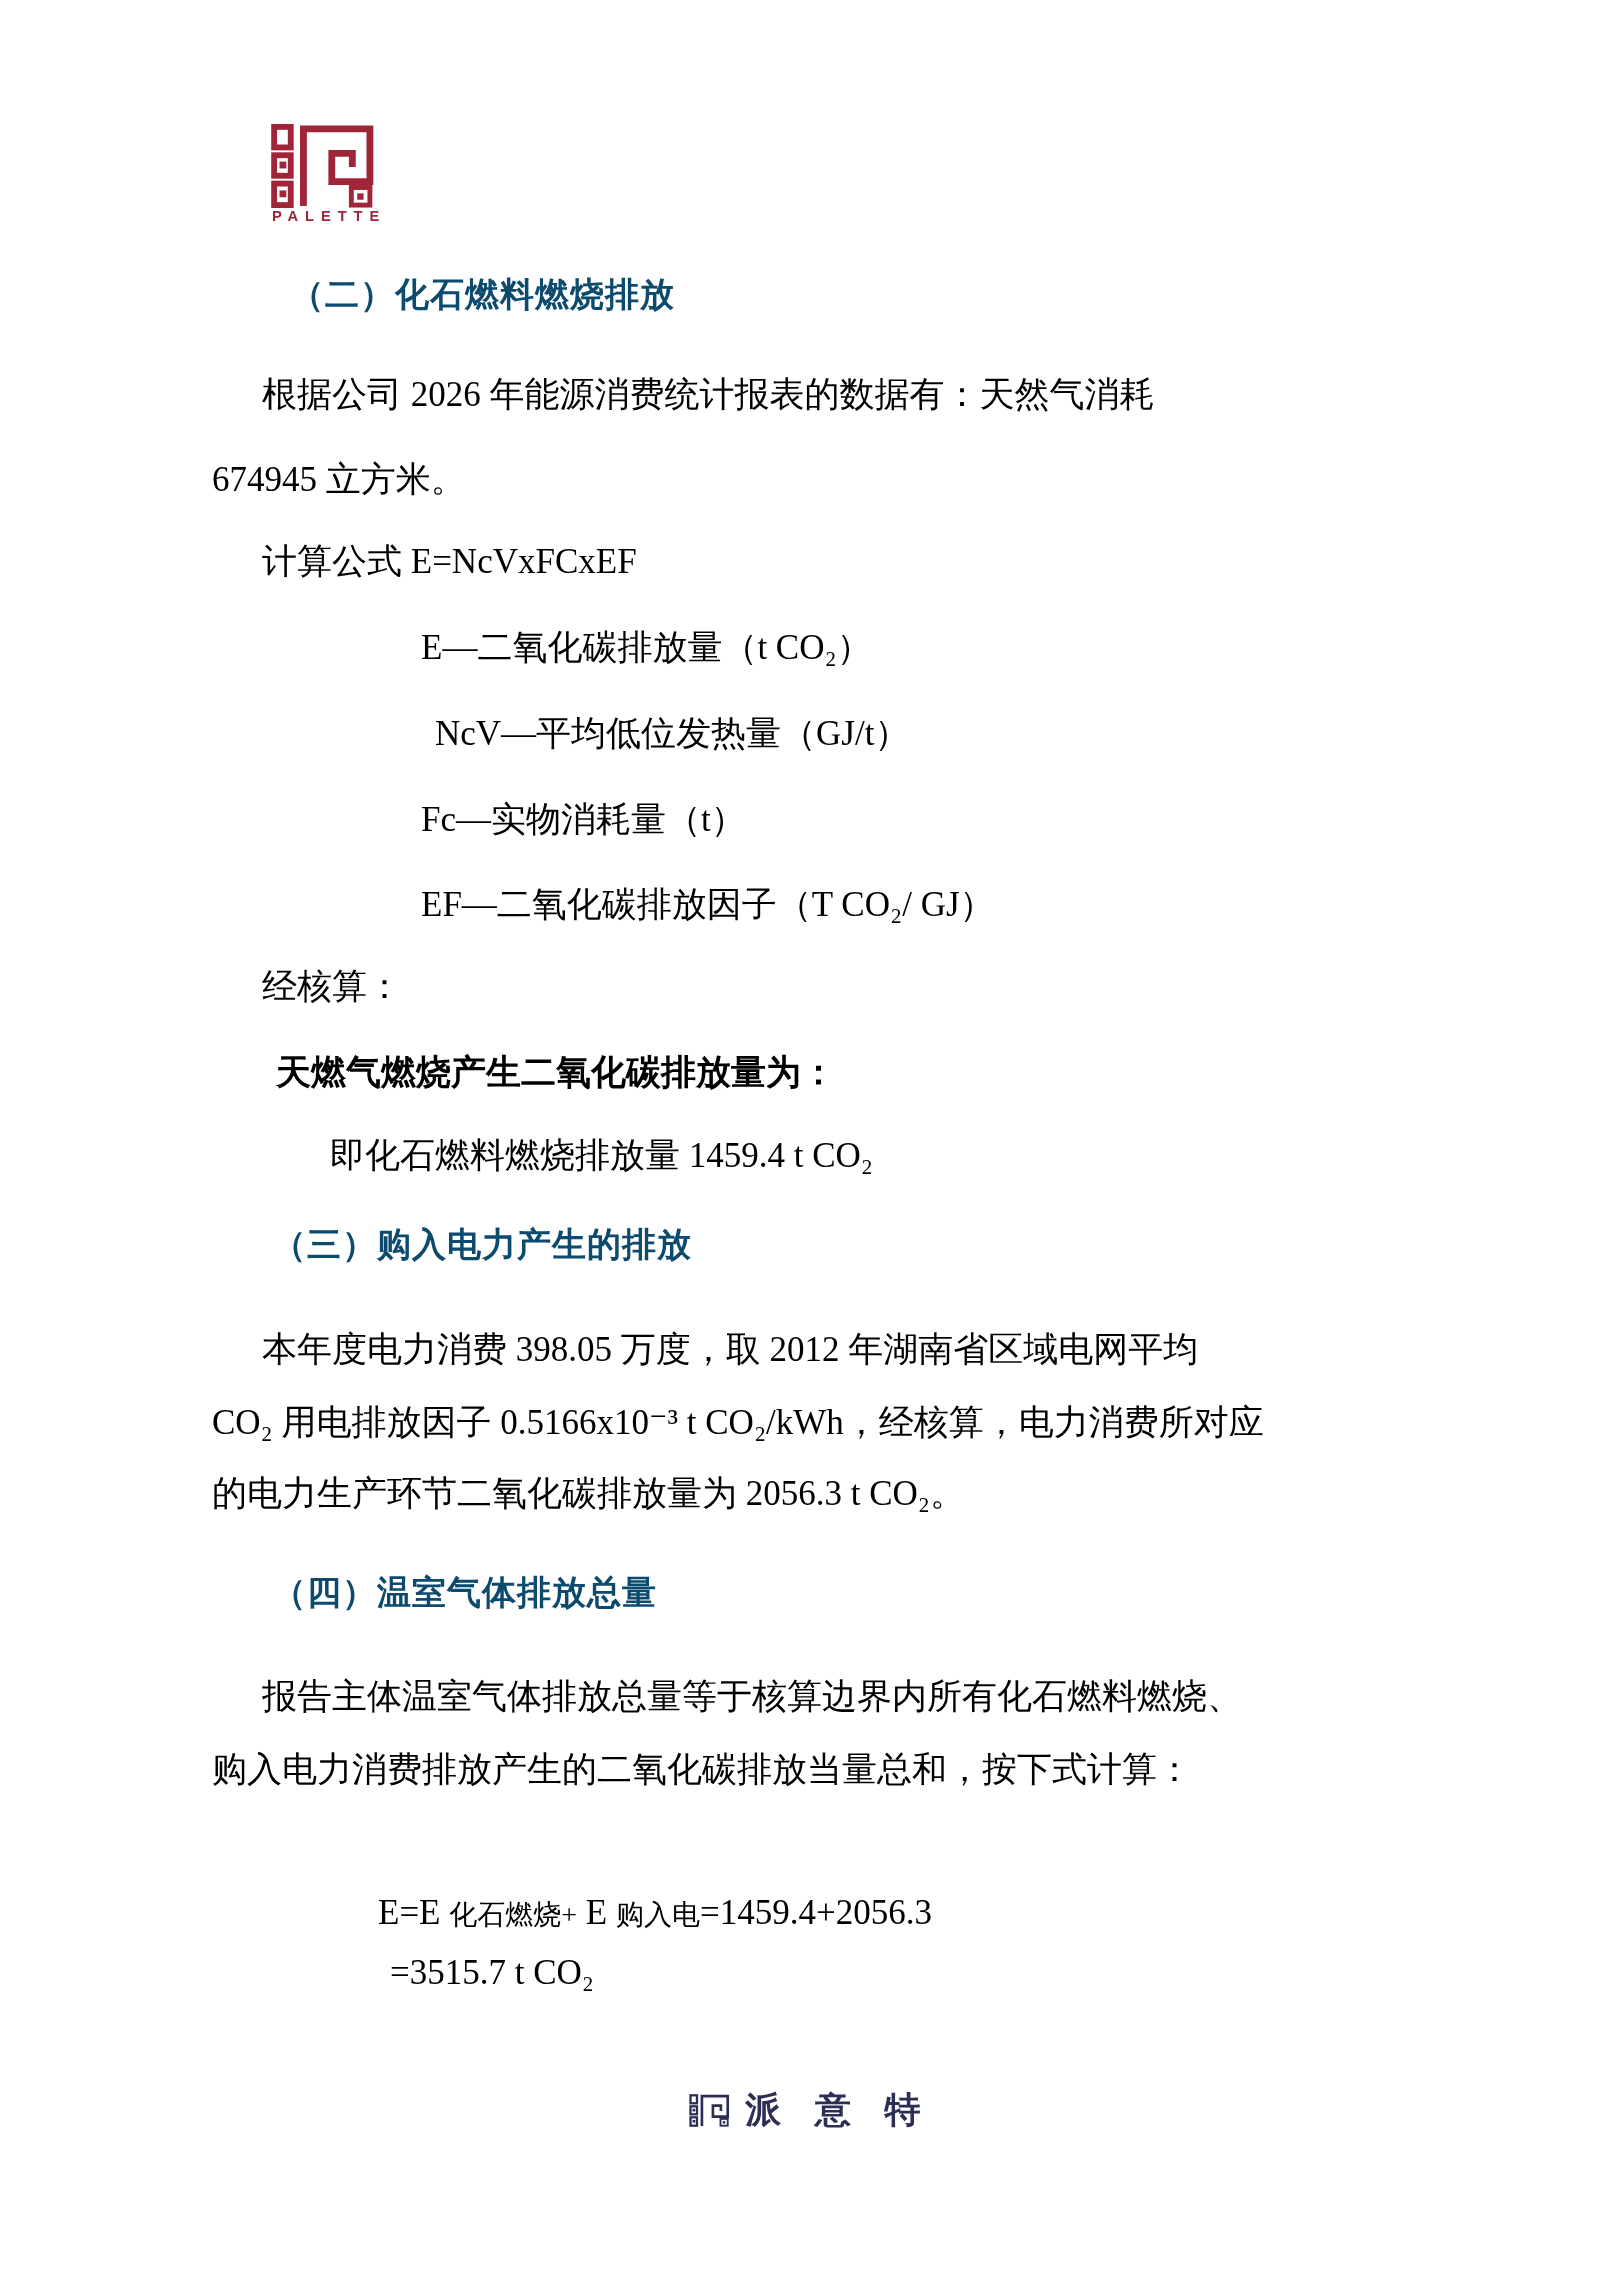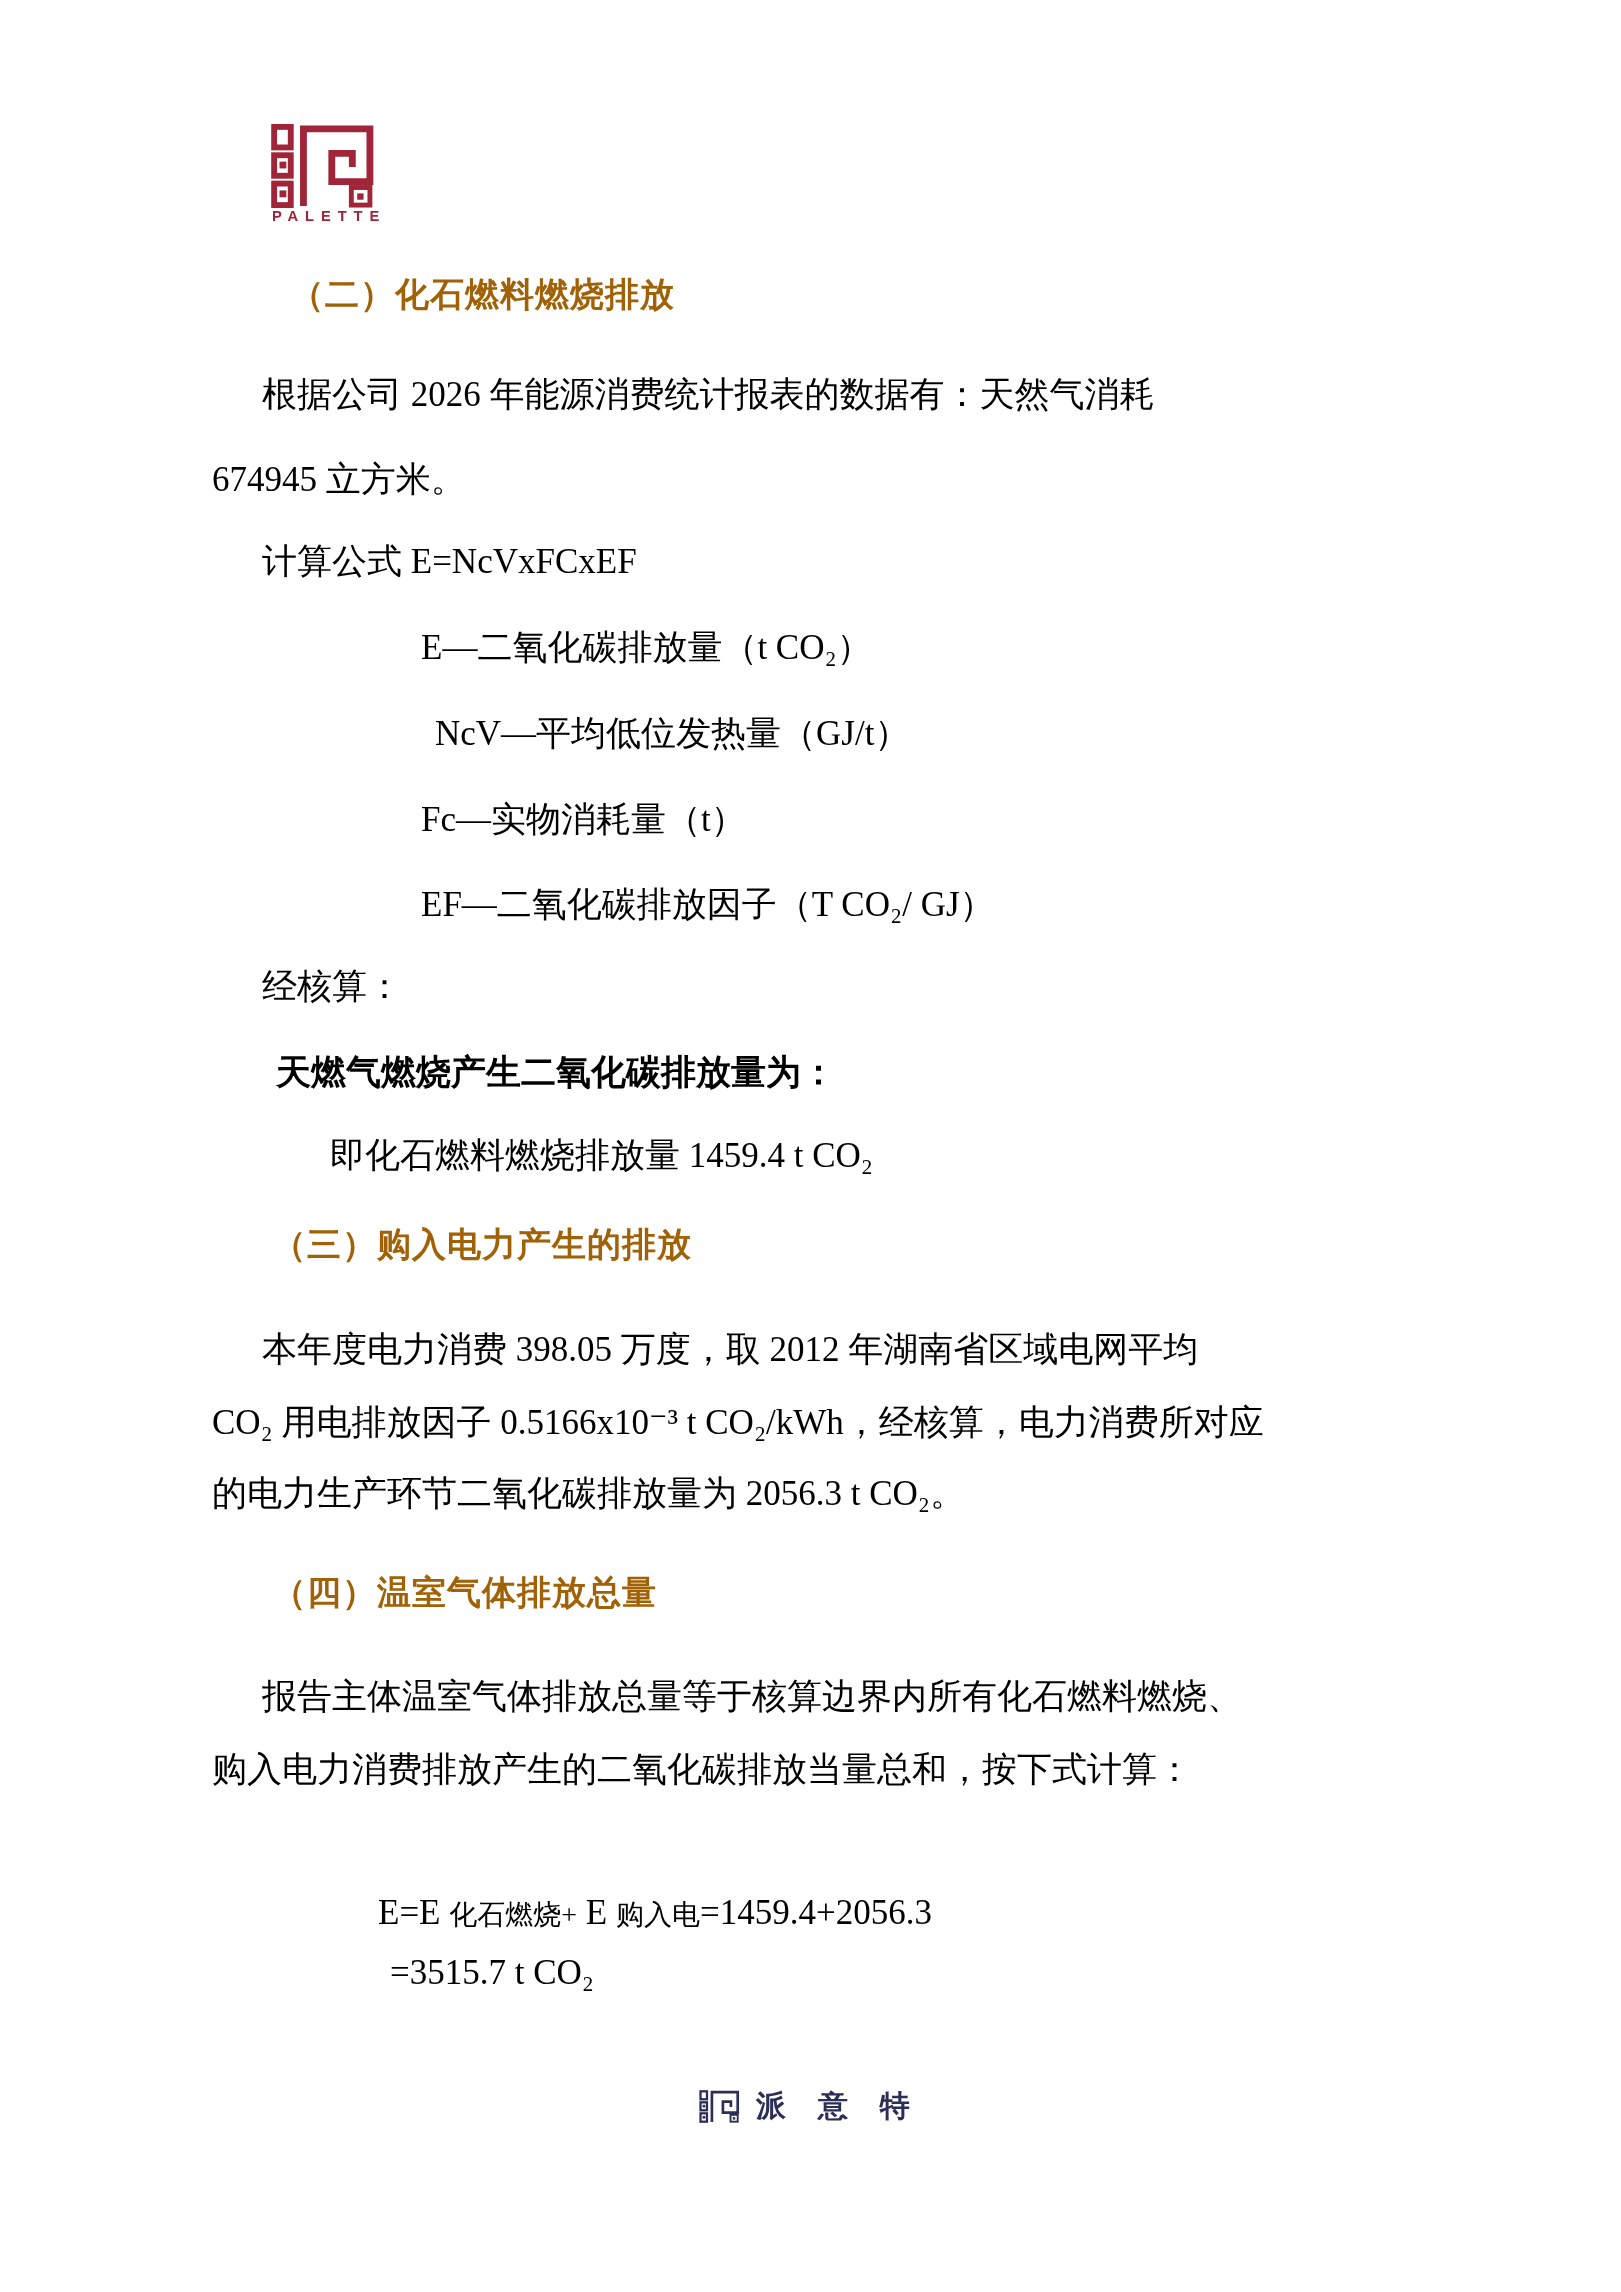--- a/index.html
+++ b/index.html
@@ -19,21 +19,21 @@
     line-height:41px;
     color:#000;
   }
   .heading{
     position:absolute;
     white-space:pre;
     font-family:"Liberation Sans","DejaVu Sans",sans-serif;
     font-weight:700;
     font-size:34px;
     letter-spacing:1px;
-    color:#a16207;
+    color:#0c4a6e;
   }
   .eq{
     position:absolute;
     white-space:pre;
     font-size:35px;
     line-height:41px;
   }
   .eq .big{white-space:pre;}
   .eq .small{white-space:pre;font-size:28px;}
   .brandmark{position:absolute;}
@@ -47,21 +47,21 @@
     white-space:pre;
   }
   .footer{
     position:absolute;
     top:2086px;left:0;width:1621px;
     display:flex;align-items:center;justify-content:center;gap:15.7px;
   }
   .footer-text{
     font-family:"Liberation Sans","DejaVu Sans",sans-serif;
     font-weight:700;
-    font-size:30px;
+    font-size:36px;
     letter-spacing:11.8px;
     color:#2D2E55;
     white-space:pre;
   }
 </style>
 </head>
 <body>
 
 <div class="page">
 

